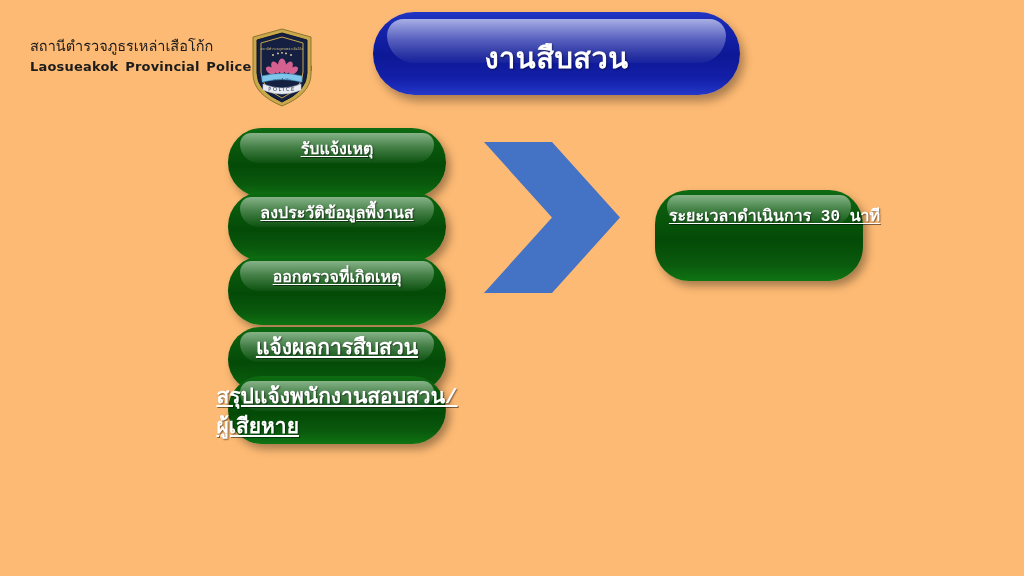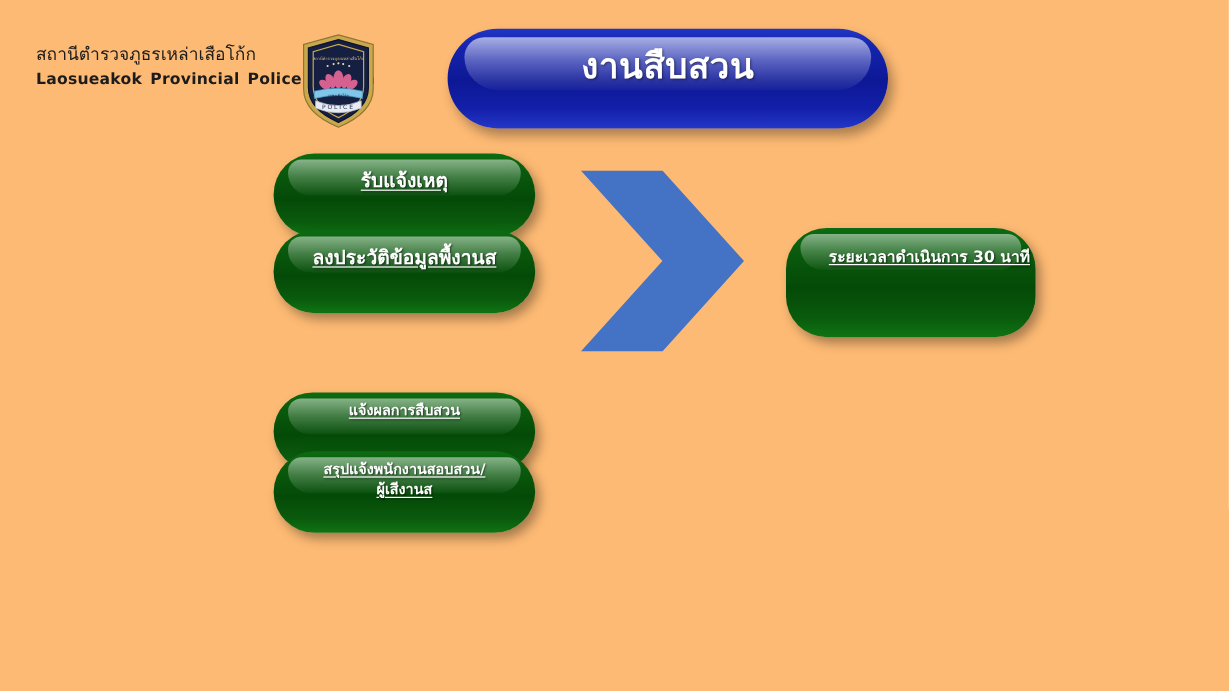--- a/index.html
+++ b/index.html
@@ -55,33 +55,33 @@
     left: 249px;
     top: 28px;
     width: 66px;
     height: 80px;
   }
 
   
   #title-pill {
     position: absolute;
     left: 373px;
-    top: 24px;
+    top: 12px;
     width: 367px;
     height: 83px;
     border-radius: 42px;
     background: linear-gradient(180deg,
                 #2036c4 0%,
                 #1524ae 18%,
                 #0d1896 52%,
                 #131fa8 80%,
                 #2337c9 100%);
     box-shadow: 4px 6px 10px rgba(0,0,0,0.33);
     display: flex;
-    align-items: flex-start;
+    align-items: center;
     justify-content: center;
   }
   #title-pill .gloss {
     position: absolute;
     left: 14px;
     top: 7px;
     right: 14px;
     height: 44px;
     border-radius: 24px 24px 40px 40px;
     background: linear-gradient(180deg,
@@ -130,47 +130,48 @@
                 rgba(255,255,255,0.03) 100%);
     pointer-events: none;
   }
   .green-pill .pill-label {
     position: relative;
     z-index: 3;
     color: #ffffff;
     font-weight: 700;
     font-size: 16px;
     line-height: 1.45;
-    text-align: center;
+    text-align: left;
     text-decoration: underline;
     text-underline-offset: 2px;
     white-space: nowrap;
     text-shadow: 1px 1px 1.5px rgba(0,0,0,0.5);
+    font-family: Liberation Mono, monospace;
   }
   .green-pill .pill-label .line2 {
     display: block;
   }
 
   #step-1 { left: 228px; top: 128px; width: 218px; height: 58px; padding-top: 11px; }
   #step-2 { left: 228px; top: 192px; width: 218px; height: 58px; padding-top: 11px; }
   #step-3 { left: 228px; top: 256px; width: 218px; height: 58px; padding-top: 11px; }
   #step-4 { left: 228px; top: 327px; width: 218px; height: 58px; padding-top: 7px; }
   #step-5 { left: 228px; top: 376px; width: 218px; height: 61px; padding-top: 7px; }
 
   #step-4 .pill-label,
-  #step-5 .pill-label { font-size: 12px; }
+  #step-5 .pill-label { font-size: 21px; }
 
   #duration-pill {
     left: 655px;
     top: 190px;
     width: 208px;
     height: 75px;
     padding-top: 16px;
   }
-  #duration-pill .pill-label { font-size: 13px; margin-left: 31px; }
+  #duration-pill .pill-label { font-size: 16px; margin-left: 31px; }
 
   
   #chevron-arrow {
     position: absolute;
     left: 480px;
     top: 142px;
     width: 142px;
     height: 151px;
   }
 </style>
@@ -217,29 +218,33 @@
   <div class="green-pill" id="step-1">
     <div class="gloss"></div>
     <span class="pill-label">รับแจ้งเหตุ</span>
   </div>
 
   <div class="green-pill" id="step-2">
     <div class="gloss"></div>
     <span class="pill-label">ลงประวัติข้อมูลพื้งานส</span>
   </div>
 
+  <div class="green-pill" id="step-3">
+    <div class="gloss"></div>
+    <span class="pill-label">ออกตรวจที่เกิดเหตุ</span>
+  </div>
 
   <div class="green-pill" id="step-4">
     <div class="gloss"></div>
     <span class="pill-label"><span>แจ้งผลการสืบสวน</span></span>
   </div>
 
   <div class="green-pill" id="step-5">
     <div class="gloss"></div>
-    <span class="pill-label"><span>สรุปแจ้งพนักงานสอบสวน/</span><span class="line2">ผู้เสีงานส</span></span>
+    <span class="pill-label"><span>สรุปแจ้งพนักงานสอบสวน/</span><span class="line2">ผู้เสียหาย</span></span>
   </div>
 
   <div id="chevron-arrow">
     <svg width="142" height="151" viewBox="0 0 142 151" xmlns="http://www.w3.org/2000/svg">
       <path d="M4 0 L72 0 L140 75.5 L72 151 L4 151 L72 75.5 Z" fill="#4472c4"></path>
     </svg>
   </div>
 
   <div class="green-pill" id="duration-pill">
     <div class="gloss"></div>

